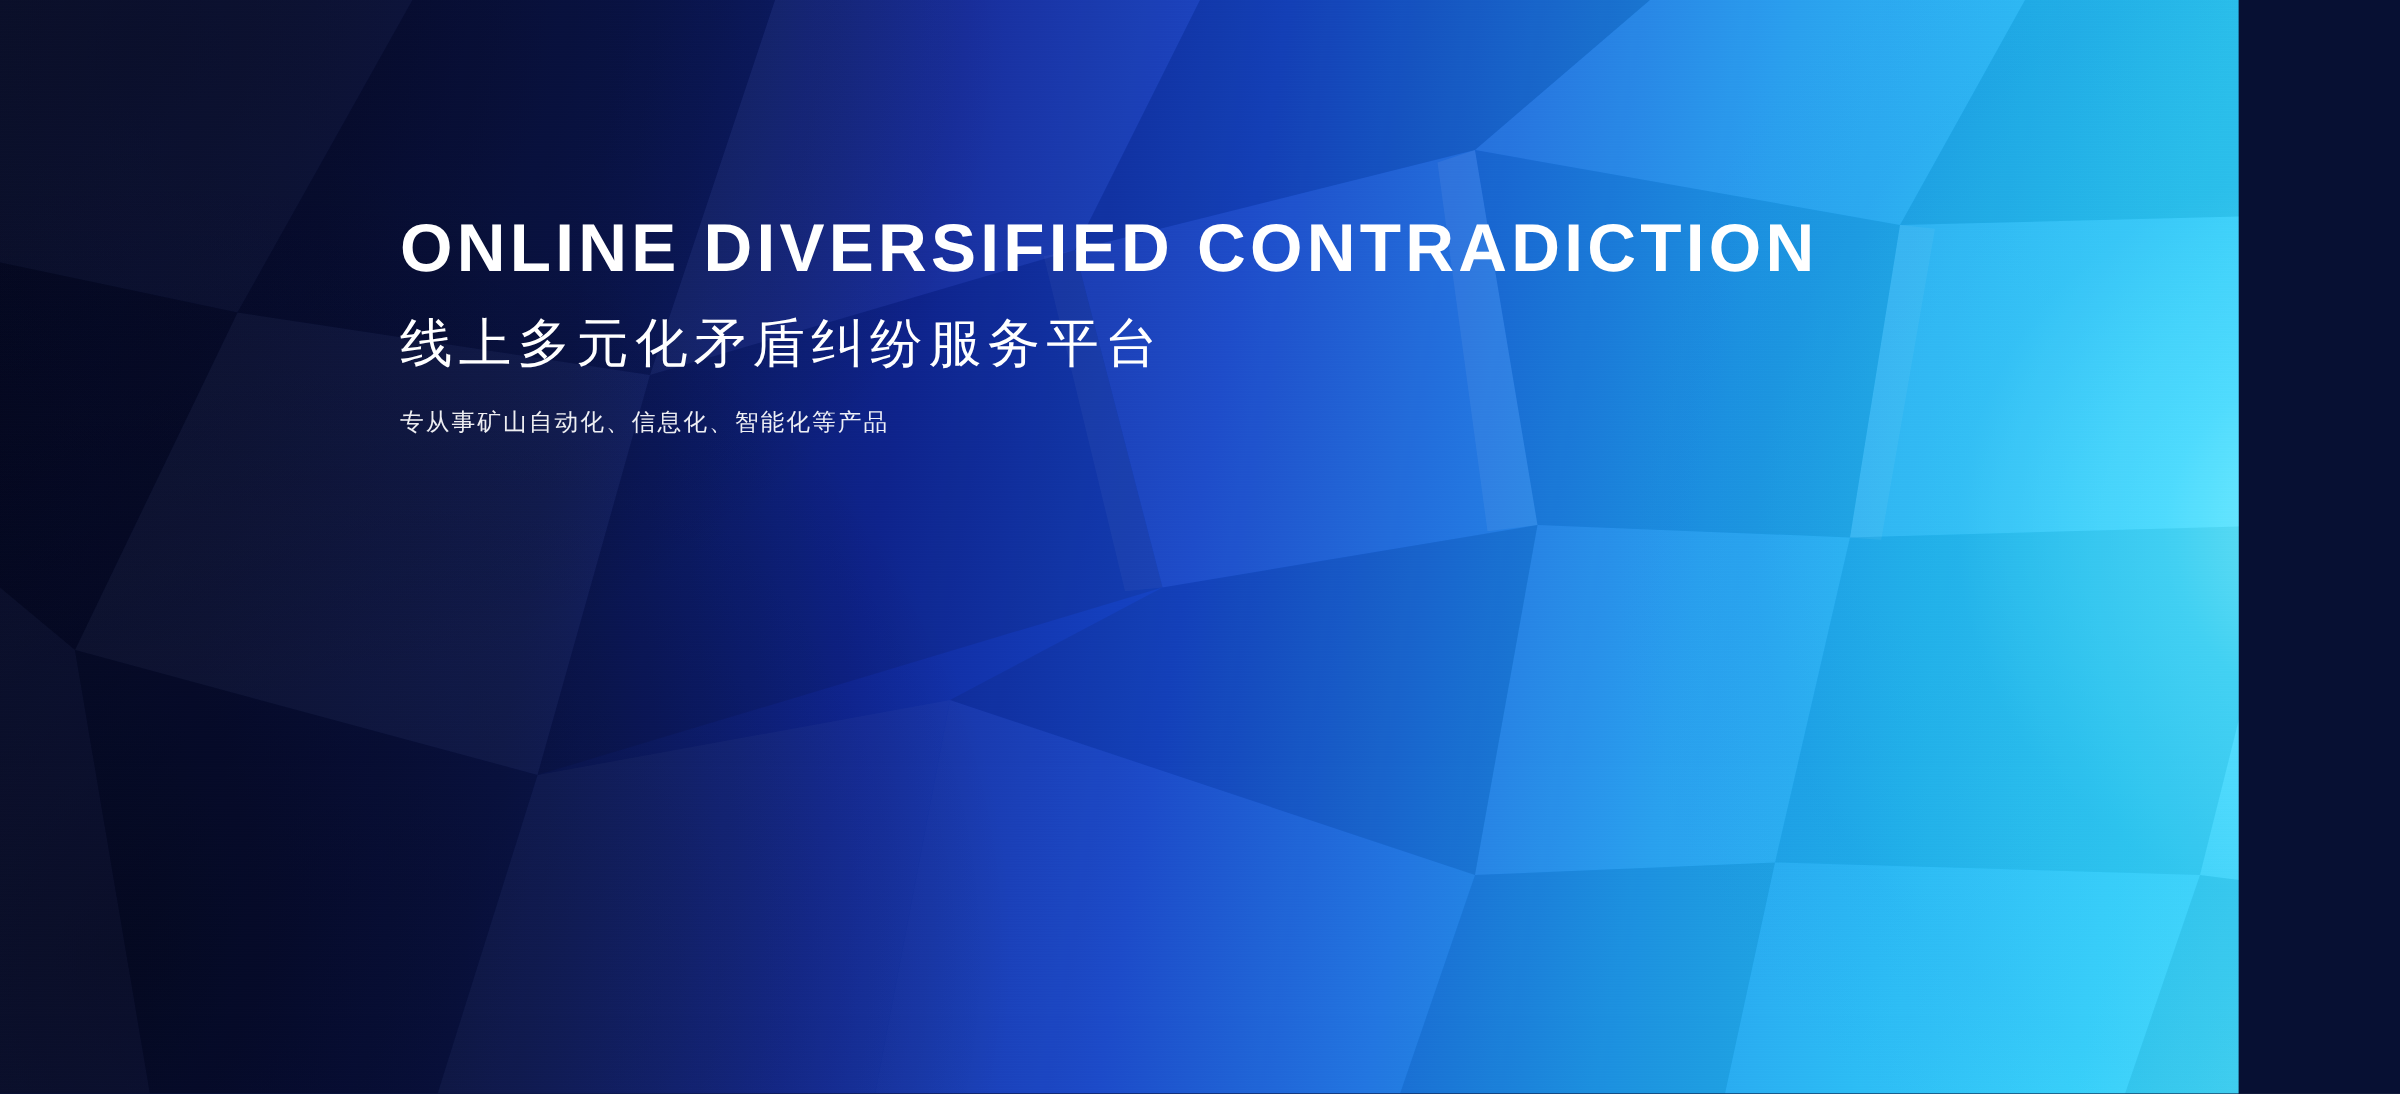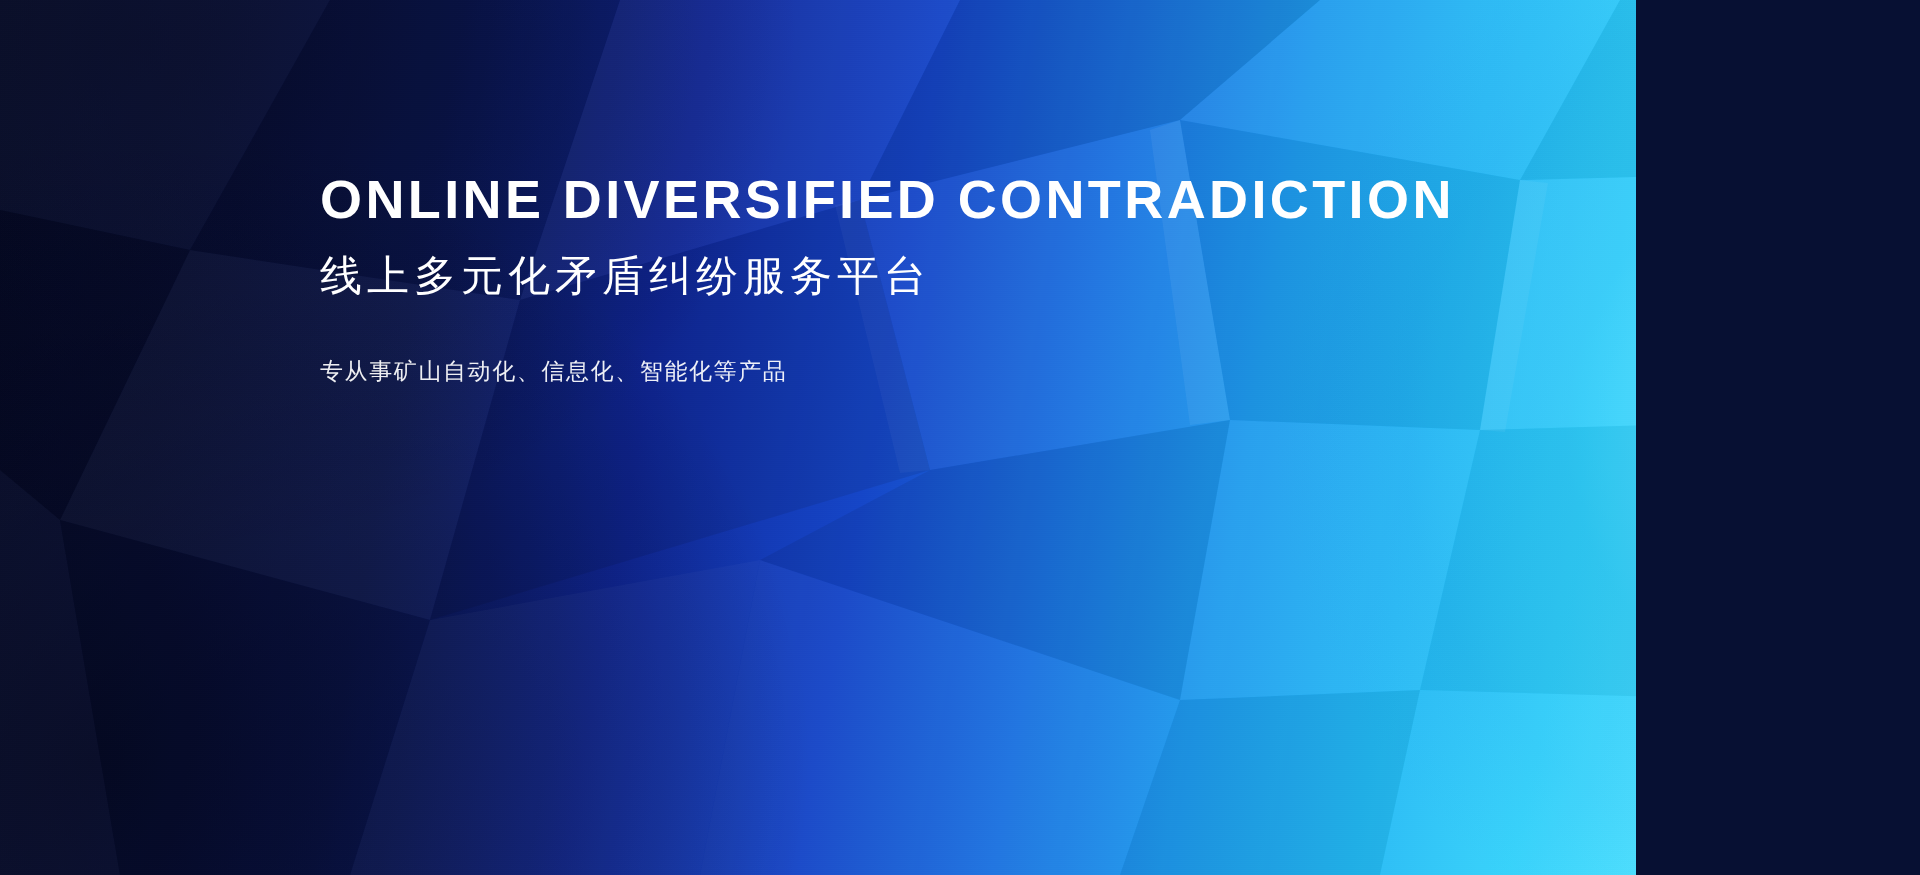--- a/index.html
+++ b/index.html
@@ -5,21 +5,21 @@
   * { margin:0; padding:0; box-sizing:border-box; }
   html, body {
     width:1920px; height:875px;
     overflow:hidden;
     background:#071033;
     font-family:"Liberation Sans", sans-serif;
   }
 
   .banner {
     position:relative;
-    width:1636px;
+    width:1791px;
     height:875px;
     overflow:hidden;
     background:#0a1440;
     padding-left:44px;
   }
 
   
   .bg-base {
     position:absolute; inset:0;
     background:
@@ -88,23 +88,23 @@
     color:#ffffff;
     font-size:42px;
     font-weight:400;
     letter-spacing:5px;
     line-height:52px;
     white-space:nowrap;
     font-family:Liberation Serif, serif;
   }
 
   .desc {
-    margin-top:52px;
+    margin-top:20px;
     color:rgba(255,255,255,0.93);
-    font-size:23px;
+    font-size:19px;
     font-weight:400;
     line-height:34px;
     letter-spacing:1.6px;
     white-space:nowrap;
   }
   .desc-line { display:block; }
 </style>
 </head>
 <body>
 

